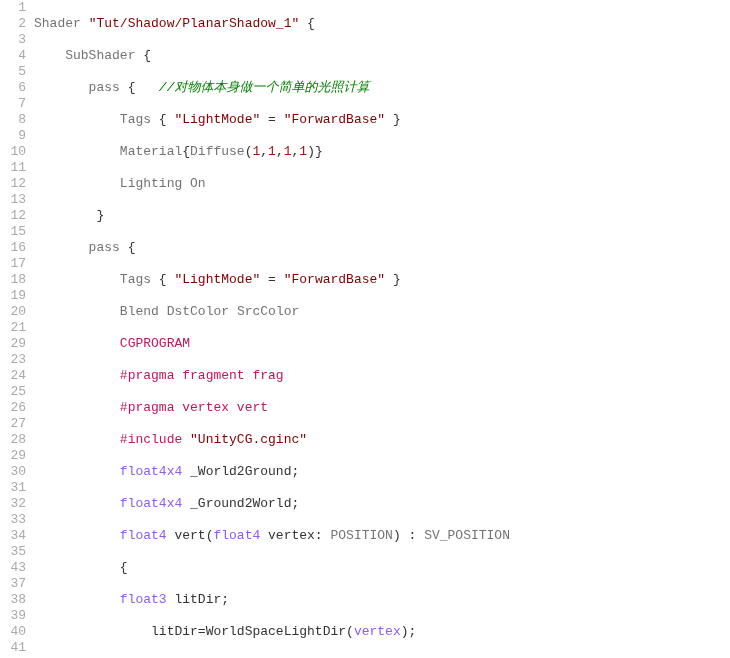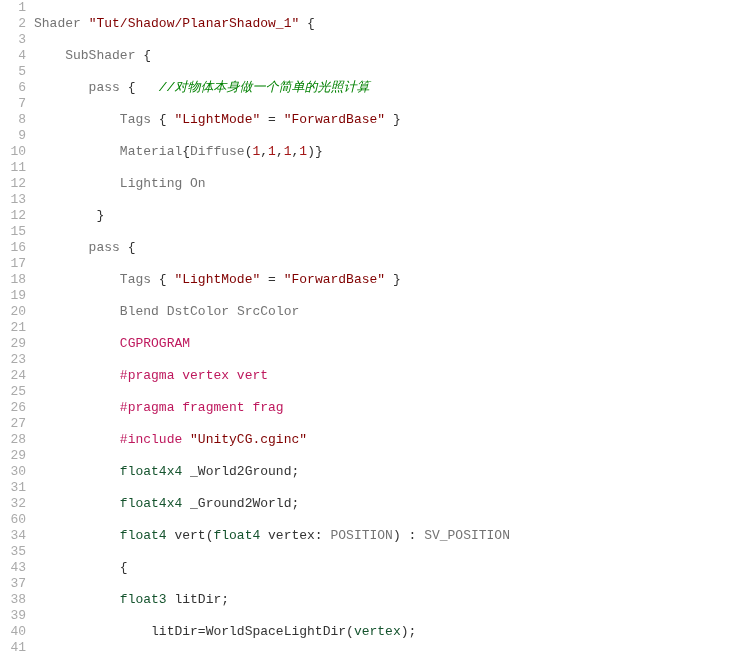--- a/index.html
+++ b/index.html
@@ -34,21 +34,21 @@
     flex: 1;
     white-space: pre;
     overflow: hidden;
   }
   .code .line {
     height: 16px;
   }
   .kw { color: #737373; }
   .str { color: #800000; }
   .num { color: #a31515; }
-  .type { color: #14532d; font-family: Liberation Mono, monospace; }
+  .type { color: #8b5cf6; font-family: Liberation Mono, monospace; }
   .cmt { color: #008000; font-style: italic; }
   .pp { color: #be185d; }
 </style>
 </head>
 <body>
 
 <div class="editor">
   <div class="gutter" id="gutter">
       <div>1</div>
       <div>2</div>
@@ -75,21 +75,21 @@
       <div>23</div>
       <div>24</div>
       <div>25</div>
       <div>26</div>
       <div>27</div>
       <div>28</div>
       <div>29</div>
       <div>30</div>
       <div>31</div>
       <div>32</div>
-      <div>60</div>
+      <div>33</div>
       <div>34</div>
       <div>35</div>
       <div>43</div>
       <div>37</div>
       <div>38</div>
       <div>39</div>
       <div>40</div>
       <div>41</div>
     </div>
   <div class="code">
@@ -97,22 +97,22 @@
 <div class="line">    <span class="kw">SubShader</span><span> {</span></div>
 <div class="line">       <span class="kw">pass</span><span> {   </span><span class="cmt">//对物体本身做一个简单的光照计算</span></div>
 <div class="line">           <span class="kw">Tags</span><span> { </span><span class="str">"LightMode"</span><span> = </span><span class="str">"ForwardBase"</span><span> }</span></div>
 <div class="line">           <span class="kw">Material</span><span>{</span><span class="kw">Diffuse</span><span>(</span><span class="num">1</span><span>,</span><span class="num">1</span><span>,</span><span class="num">1</span><span>,</span><span class="num">1</span><span>)}</span></div>
 <div class="line">           <span class="kw">Lighting</span><span> </span><span class="kw">On</span></div>
 <div class="line">        <span>}</span></div>
 <div class="line">       <span class="kw">pass</span><span> {</span></div>
 <div class="line">           <span class="kw">Tags</span><span> { </span><span class="str">"LightMode"</span><span> = </span><span class="str">"ForwardBase"</span><span> }</span></div>
 <div class="line">           <span class="kw">Blend</span><span> </span><span class="kw">DstColor</span><span> </span><span class="kw">SrcColor</span></div>
 <div class="line">           <span class="pp">CGPROGRAM</span></div>
+<div class="line">           <span class="pp">#pragma fragment frag</span></div>
 <div class="line">           <span class="pp">#pragma vertex vert</span></div>
-<div class="line">           <span class="pp">#pragma fragment frag</span></div>
 <div class="line">           <span class="pp">#include </span><span class="str">"UnityCG.cginc"</span></div>
 <div class="line">           <span class="type">float4x4</span><span> _World2Ground;</span></div>
 <div class="line">           <span class="type">float4x4</span><span> _Ground2World;</span></div>
 <div class="line">           <span class="type">float4</span><span> vert(</span><span class="type">float4</span><span> vertex: </span><span class="kw">POSITION</span><span>) : </span><span class="kw">SV_POSITION</span></div>
 <div class="line">           <span>{</span></div>
 <div class="line">           <span class="type">float3</span><span> litDir;</span></div>
 <div class="line">               <span>litDir=WorldSpaceLightDir(</span><span class="type">vertex</span><span>);</span></div>
 
 
 

